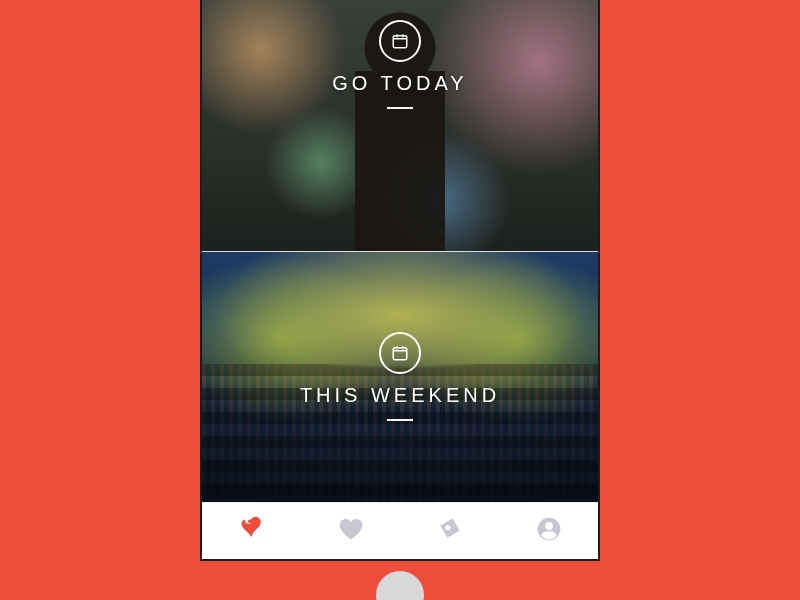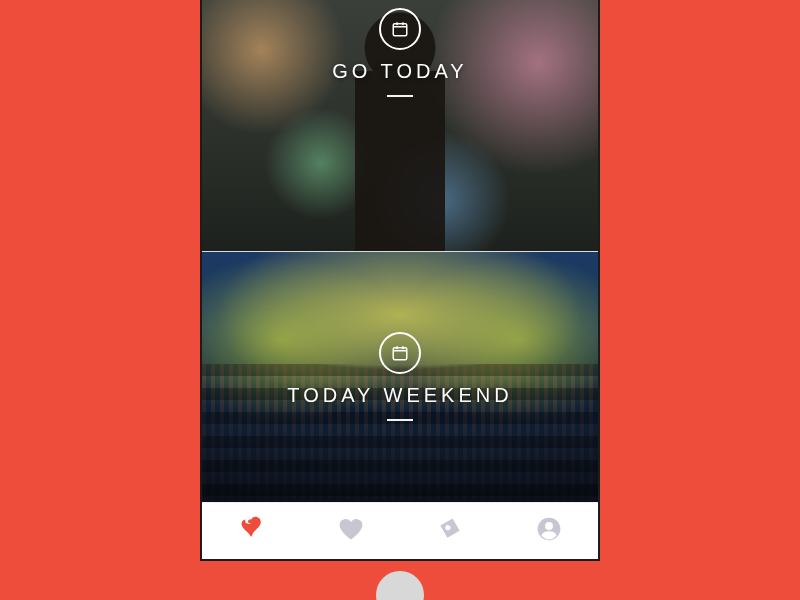--- a/index.html
+++ b/index.html
@@ -67,21 +67,21 @@
   .cal-icon{
     width:38px;height:38px;border:2px solid #fff;border-radius:50%;
     display:flex;align-items:center;justify-content:center;margin-bottom:10px;
   }
   .cal-icon svg{width:18px;height:18px;stroke:#fff;fill:none;stroke-width:2;}
   .card-title{
     font-size:20px; font-weight:500; letter-spacing:4px;
     text-shadow:0 1px 4px rgba(0,0,0,.5);
   }
   .rule{width:26px;height:0;border-top:2px solid #fff;margin-top:12px;opacity:.95;}
-  .card.today .overlay{justify-content:flex-start;padding-top:8px;}
+  .card.today .overlay{justify-content:flex-start;padding-top:20px;}
   .card.today .cal-icon{margin-top:0;}
 
   .tabbar{
     height:56px; background:#fff;
     display:flex; align-items:center; justify-content:space-around;
     border-top:1px solid #eee;
   }
   .tab{width:40px;height:40px;display:flex;align-items:center;justify-content:center;cursor:pointer;}
   .tab svg{width:28px;height:28px;}
   .inactive svg *{fill:#c9c6d3;}
@@ -117,21 +117,21 @@
 
       <div class="card weekend bg-weekend">
         <div class="amphi"></div>
         <div class="overlay">
           <span class="cal-icon">
             <svg viewBox="0 0 24 24">
                 <rect x="3" y="5" width="18" height="16" rx="2"></rect>
                 <path d="M3 9h18M8 3v4M16 3v4"></path>
               </svg>
           </span>
-          <div class="card-title">TODAY WEEKEND</div>
+          <div class="card-title">THIS WEEKEND</div>
           <div class="rule"></div>
         </div>
       </div>
 
     </div>
 
     <div class="tabbar">
       <div class="tab logo">
         <span>
           <svg viewBox="0 0 32 32">

